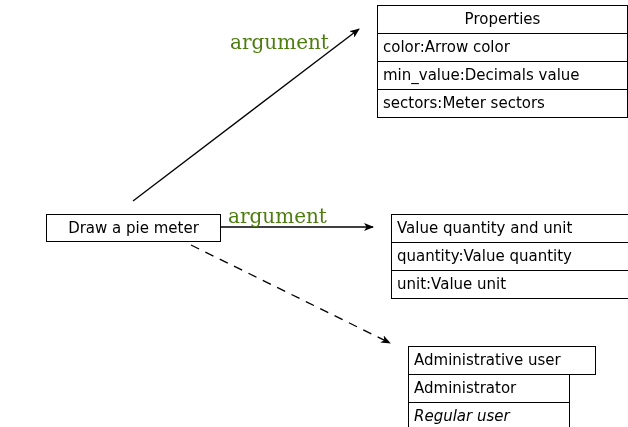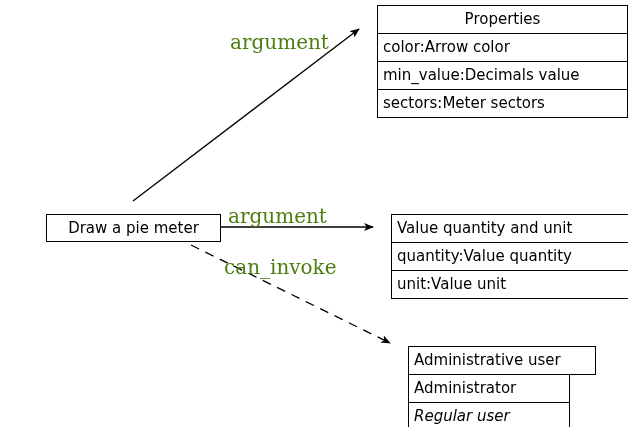--- a/index.html
+++ b/index.html
@@ -114,15 +114,14 @@
   </div>
 
   <div class="node simple-box" style="left:14px; top:214px; width:175px; height:28px;margin-left:32px;">
     <span>Draw a pie meter</span>
   </div>
 
   <div class="edge-label" style="left:230px; top:33px;">argument</div>
 
   <div class="edge-label" style="left:228px; top:207px;">argument</div>
 
-  <div class="edge-label" style="left:224px; top:258px;">can_invoke</div>
 
 </div>
 
 </body></html>

